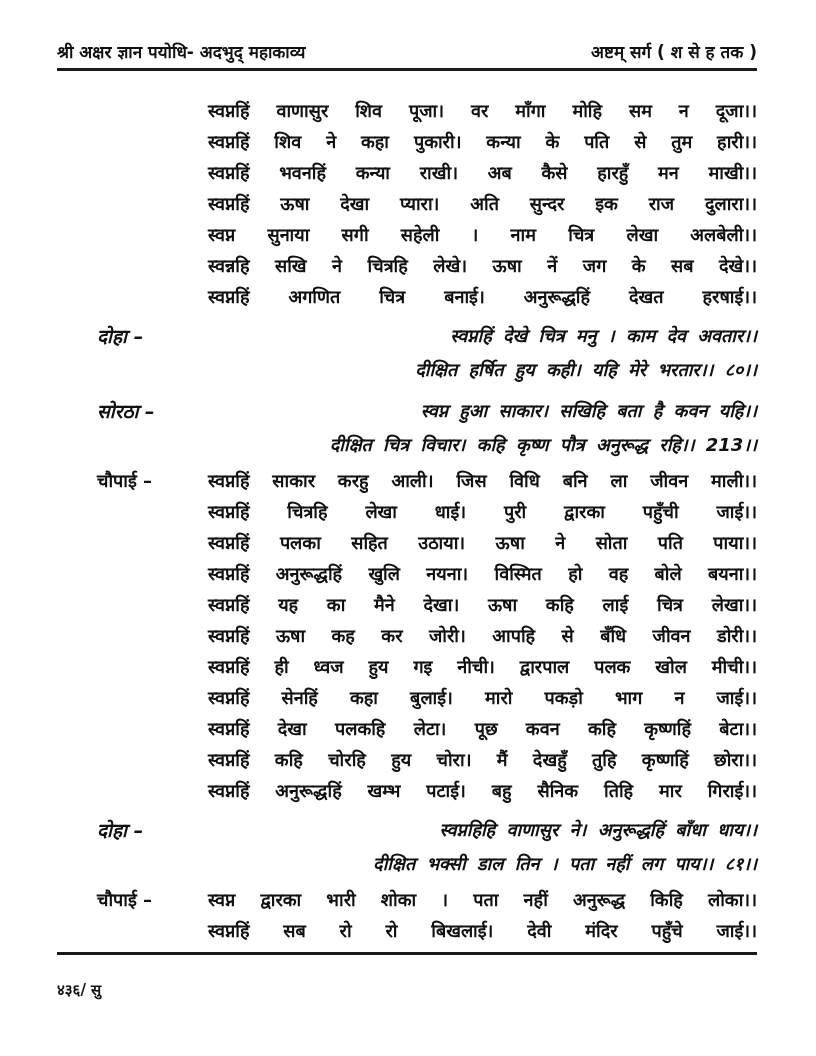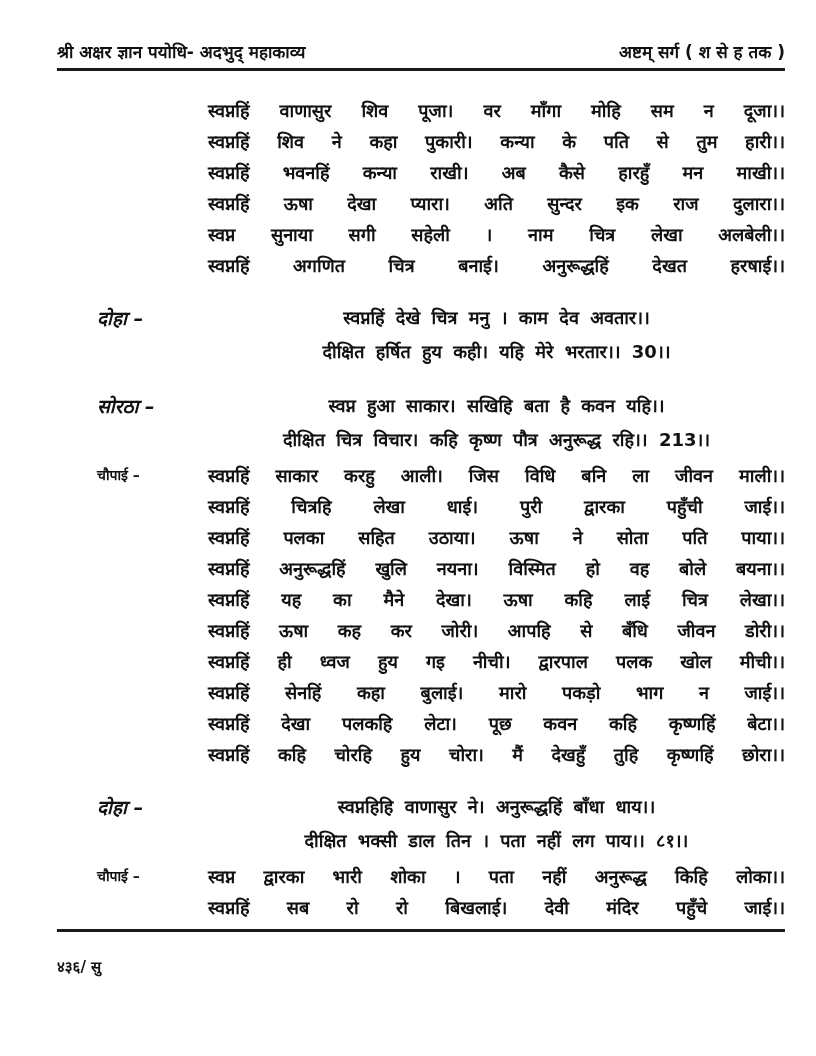--- a/index.html
+++ b/index.html
@@ -3,21 +3,21 @@
 <meta charset="utf-8">
 <style>
   html, body { margin: 0; padding: 0; background: #e8e8e8; }
   .page {
     position: relative;
     width: 816px;
     height: 1056px;
     margin: 0 auto;
     background: #ffffff;
     box-sizing: border-box;
-    padding: 42px 31px 0 57px;
+    padding: 42px 59px 0 57px;
     font-family: "DejaVu Sans", sans-serif;
     color: #111111;
     overflow: hidden;
   }
   .header {
     display: flex;
     justify-content: space-between;
     align-items: baseline;
     font-size: 17px;
     font-weight: 700;
@@ -29,41 +29,42 @@
     margin: 6px 0 0 0;
   }
   .content { margin-top: 24px; }
   .section { display: flex; }
   .label-col {
     width: 151px;
     box-sizing: border-box;
     padding-left: 40px;
     flex: 0 0 151px;
     font-weight: 700;
-    font-size: 14px;
+    font-size: 18px;
     white-space: nowrap;
   }
   .verses { flex: 1 1 auto; min-width: 0; }
   .verse {
     font-weight: 700;
     font-size: 18px;
   }
   
   .sec-chaupai .verse {
     line-height: 31px;
     text-align: justify;
     text-align-last: justify;
   }
   .sec-chaupai .label-col { line-height: 31px; }
   
-  .sec-doha { margin-top: 20px; margin-bottom: 3px; }
+  .sec-doha { margin-top: 7px; margin-bottom: 3px; }
   .sec-doha .verse {
     line-height: 34px;
+    font-style: italic;
     word-spacing: 5px;
-    text-align: center;
+    text-align: right;
   }
   .sec-doha .label-col { line-height: 34px; font-style: italic; font-size: 19px; }
   .footer-rule { margin-top: 6px; }
   .footer {
     margin-top: 24px;
     font-size: 15px;
     font-weight: 700;
   }
 </style>
 </head>
@@ -80,29 +81,30 @@
   <div class="content">
 
     <div class="section sec-chaupai">
       <div class="label-col"></div>
       <div class="verses">
         <div class="verse">स्वप्नहिं वाणासुर शिव पूजा। वर माँगा मोहि सम न दूजा।।</div>
         <div class="verse">स्वप्नहिं शिव ने कहा पुकारी। कन्या के पति से तुम हारी।।</div>
         <div class="verse">स्वप्नहिं भवनहिं कन्या राखी। अब कैसे हारहुँ मन माखी।।</div>
         <div class="verse">स्वप्नहिं ऊषा देखा प्यारा। अति सुन्दर इक राज दुलारा।।</div>
         <div class="verse">स्वप्न सुनाया सगी सहेली । नाम चित्र लेखा अलबेली।।</div>
+        <div class="verse">स्वन्नहि सखि ने चित्रहि लेखे। ऊषा नें जग के सब देखे।।</div>
         <div class="verse">स्वप्नहिं अगणित चित्र बनाई। अनुरूद्धहिं देखत हरषाई।।</div>
       </div>
     </div>
 
     <div class="section sec-doha">
       <div class="label-col">दोहा –</div>
       <div class="verses">
         <div class="verse">स्वप्नहिं देखे चित्र मनु । काम देव अवतार।।</div>
-        <div class="verse">दीक्षित हर्षित हुय कही। यहि मेरे भरतार।। 30।।</div>
+        <div class="verse">दीक्षित हर्षित हुय कही। यहि मेरे भरतार।। ८०।।</div>
       </div>
     </div>
 
     <div class="section sec-doha">
       <div class="label-col">सोरठा –</div>
       <div class="verses">
         <div class="verse">स्वप्न हुआ साकार। सखिहि बता है कवन यहि।।</div>
         <div class="verse">दीक्षित चित्र विचार। कहि कृष्ण पौत्र अनुरूद्ध रहि।। 213।।</div>
       </div>
     </div>
@@ -113,20 +115,21 @@
         <div class="verse">स्वप्नहिं साकार करहु आली। जिस विधि बनि ला जीवन माली।।</div>
         <div class="verse">स्वप्नहिं चित्रहि लेखा धाई। पुरी द्वारका पहुँची जाई।।</div>
         <div class="verse">स्वप्नहिं पलका सहित उठाया। ऊषा ने सोता पति पाया।।</div>
         <div class="verse">स्वप्नहिं अनुरूद्धहिं खुलि नयना। विस्मित हो वह बोले बयना।।</div>
         <div class="verse">स्वप्नहिं यह का मैने देखा। ऊषा कहि लाई चित्र लेखा।।</div>
         <div class="verse">स्वप्नहिं ऊषा कह कर जोरी। आपहि से बँधि जीवन डोरी।।</div>
         <div class="verse">स्वप्नहिं ही ध्वज हुय गइ नीची। द्वारपाल पलक खोल मीची।।</div>
         <div class="verse">स्वप्नहिं सेनहिं कहा बुलाई। मारो पकड़ो भाग न जाई।।</div>
         <div class="verse">स्वप्नहिं देखा पलकहि लेटा। पूछ कवन कहि कृष्णहिं बेटा।।</div>
         <div class="verse">स्वप्नहिं कहि चोरहि हुय चोरा। मैं देखहुँ तुहि कृष्णहिं छोरा।।</div>
+        <div class="verse">स्वप्नहिं अनुरूद्धहिं खम्भ पटाई। बहु सैनिक तिहि मार गिराई।।</div>
       </div>
     </div>
 
     <div class="section sec-doha">
       <div class="label-col">दोहा –</div>
       <div class="verses">
         <div class="verse">स्वप्नहिहि वाणासुर ने। अनुरूद्धहिं बाँधा धाय।।</div>
         <div class="verse">दीक्षित भक्सी डाल तिन । पता नहीं लग पाय।। ८१।।</div>
       </div>
     </div>

